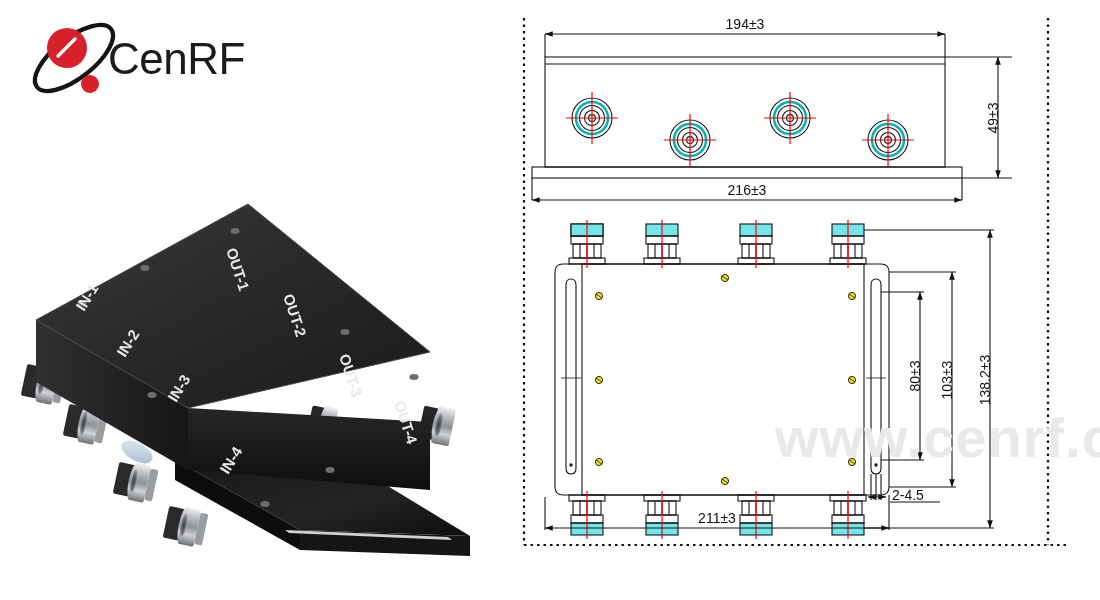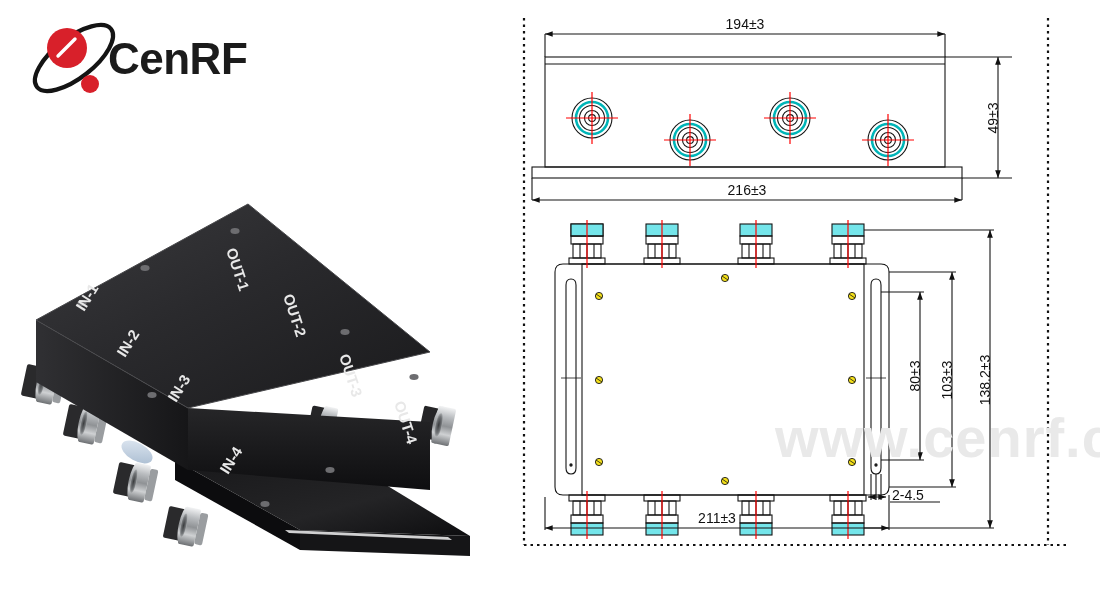--- a/index.html
+++ b/index.html
@@ -20,21 +20,21 @@
   #brand {
     position: absolute;
     left: 18px; top: 16px;
     width: 260px; height: 86px;
   }
   #brand svg { display: block; }
   #brand-text {
     position: absolute;
     left: 90px; top: 18px;
     font-size: 44px;
-    font-weight: bold;
+    font-weight: normal;
     letter-spacing: -0.5px;
     color: #1b1b1b;
     font-family: "Liberation Sans", sans-serif;
   }
 
   
   #photo {
     position: absolute;
     left: 0px; top: 100px;
     width: 500px; height: 500px;

